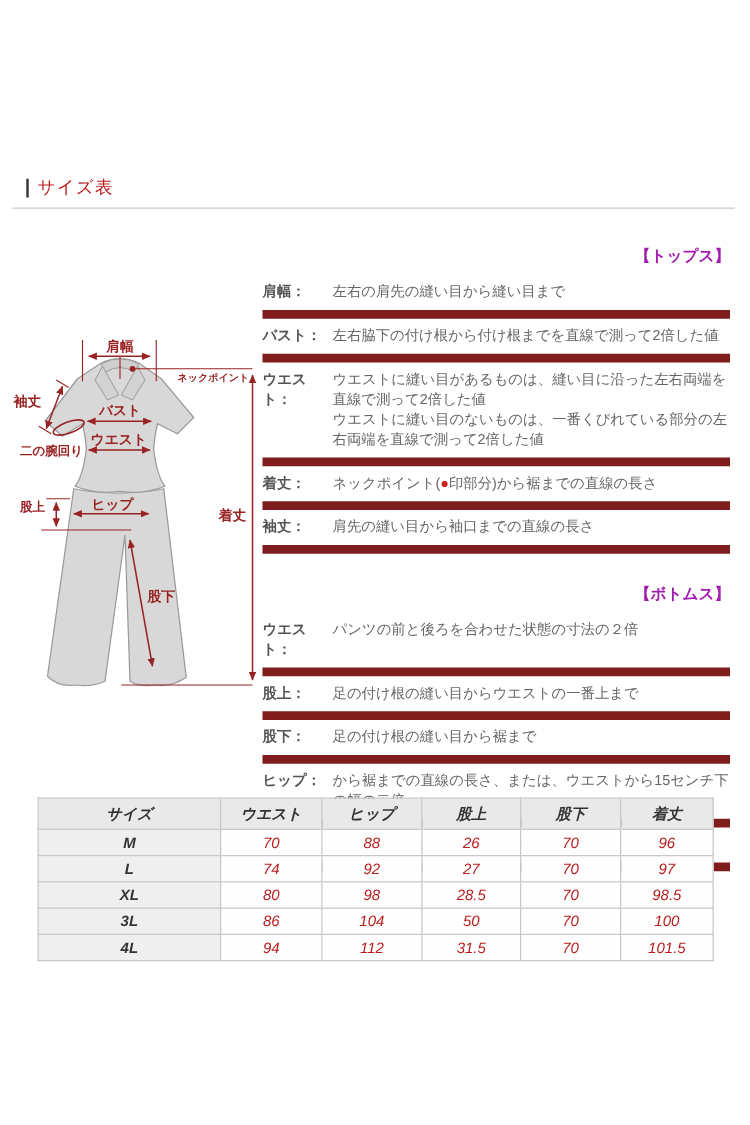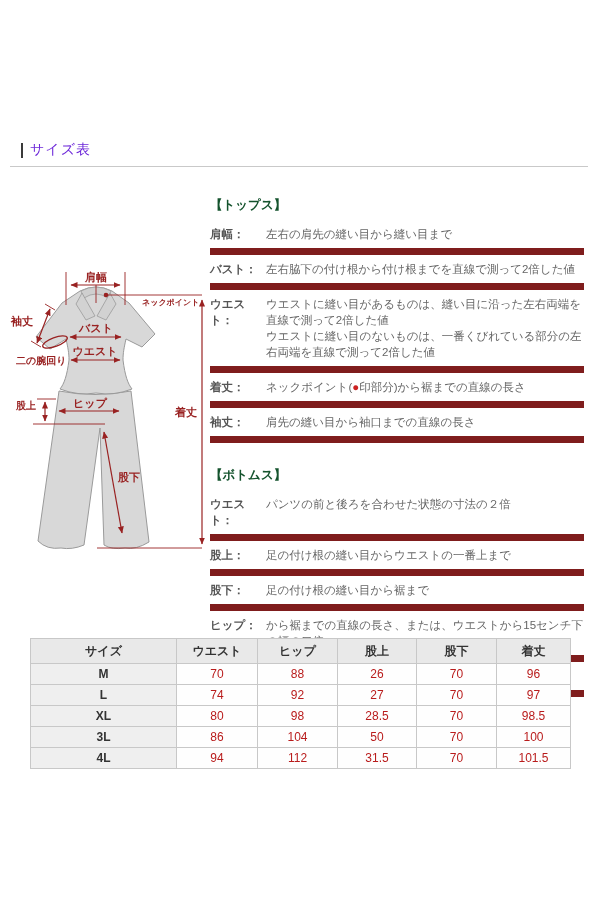--- a/index.html
+++ b/index.html
@@ -5,44 +5,44 @@
   html,body{margin:0;padding:0;}
   body{
     width:600px;height:900px;position:relative;background:#ffffff;
     font-family:"Liberation Sans","DejaVu Sans",sans-serif;
     -webkit-font-smoothing:antialiased;
   }
   
   .page-title{
     position:absolute;left:10px;top:141px;
     display:flex;align-items:center;
-    font-size:14px;color:#6d28d9;letter-spacing:1px;padding-left:11px;
+    font-size:14px;color:#b91c1c;letter-spacing:1px;padding-left:11px;
   }
   .title-bar{width:2px;height:15px;background:#3a3a3a;margin-right:7px;}
   .title-rule{
     position:absolute;left:10px;top:166px;width:578px;height:1px;background:#c9c9c9;
   }
   
   .diagram{position:absolute;left:5px;top:258px;width:205px;height:325px;}
   
   .defs-wrap{position:absolute;left:210px;top:197px;width:374px;}
-  .defs-title{font-size:12.5px;font-weight:bold;color:#14532d;margin:0 0 6px 0;}
+  .defs-title{font-size:12.5px;font-weight:bold;color:#a21caf;margin:0 0 6px 0;text-align:right;}
   .defs-bottoms{margin-top:24px;}
   .def-row{
     display:flex;align-items:flex-start;
     padding:6px 0;border-bottom:7px solid #7f1d1d;
     font-size:11.5px;line-height:16px;
   }
   .def-label{flex:0 0 56px;color:#555;font-weight:bold;}
   .def-desc{flex:1;color:#666;}
   .red-dot{color:#cc2222;}
   
   .size-table{
     position:absolute;left:30px;top:638px;width:540px;
-    border-collapse:collapse;font-size:12px;table-layout:fixed;
+    border-collapse:collapse;font-size:12px;table-layout:fixed;font-style:italic;
   }
   .size-table th,.size-table td{
     border:1px solid #c8c8c8;text-align:center;vertical-align:middle;
     padding:2px 2px;line-height:16px;
   }
   .size-table th{background:#e9e9e9;color:#333;font-weight:bold;padding:4px 2px;}
   .size-table td{background:#fefefe;color:#b91c1c;}
   .size-table td.size-cell{background:#efefef;color:#333;font-weight:bold;}
 </style>
 </head>

